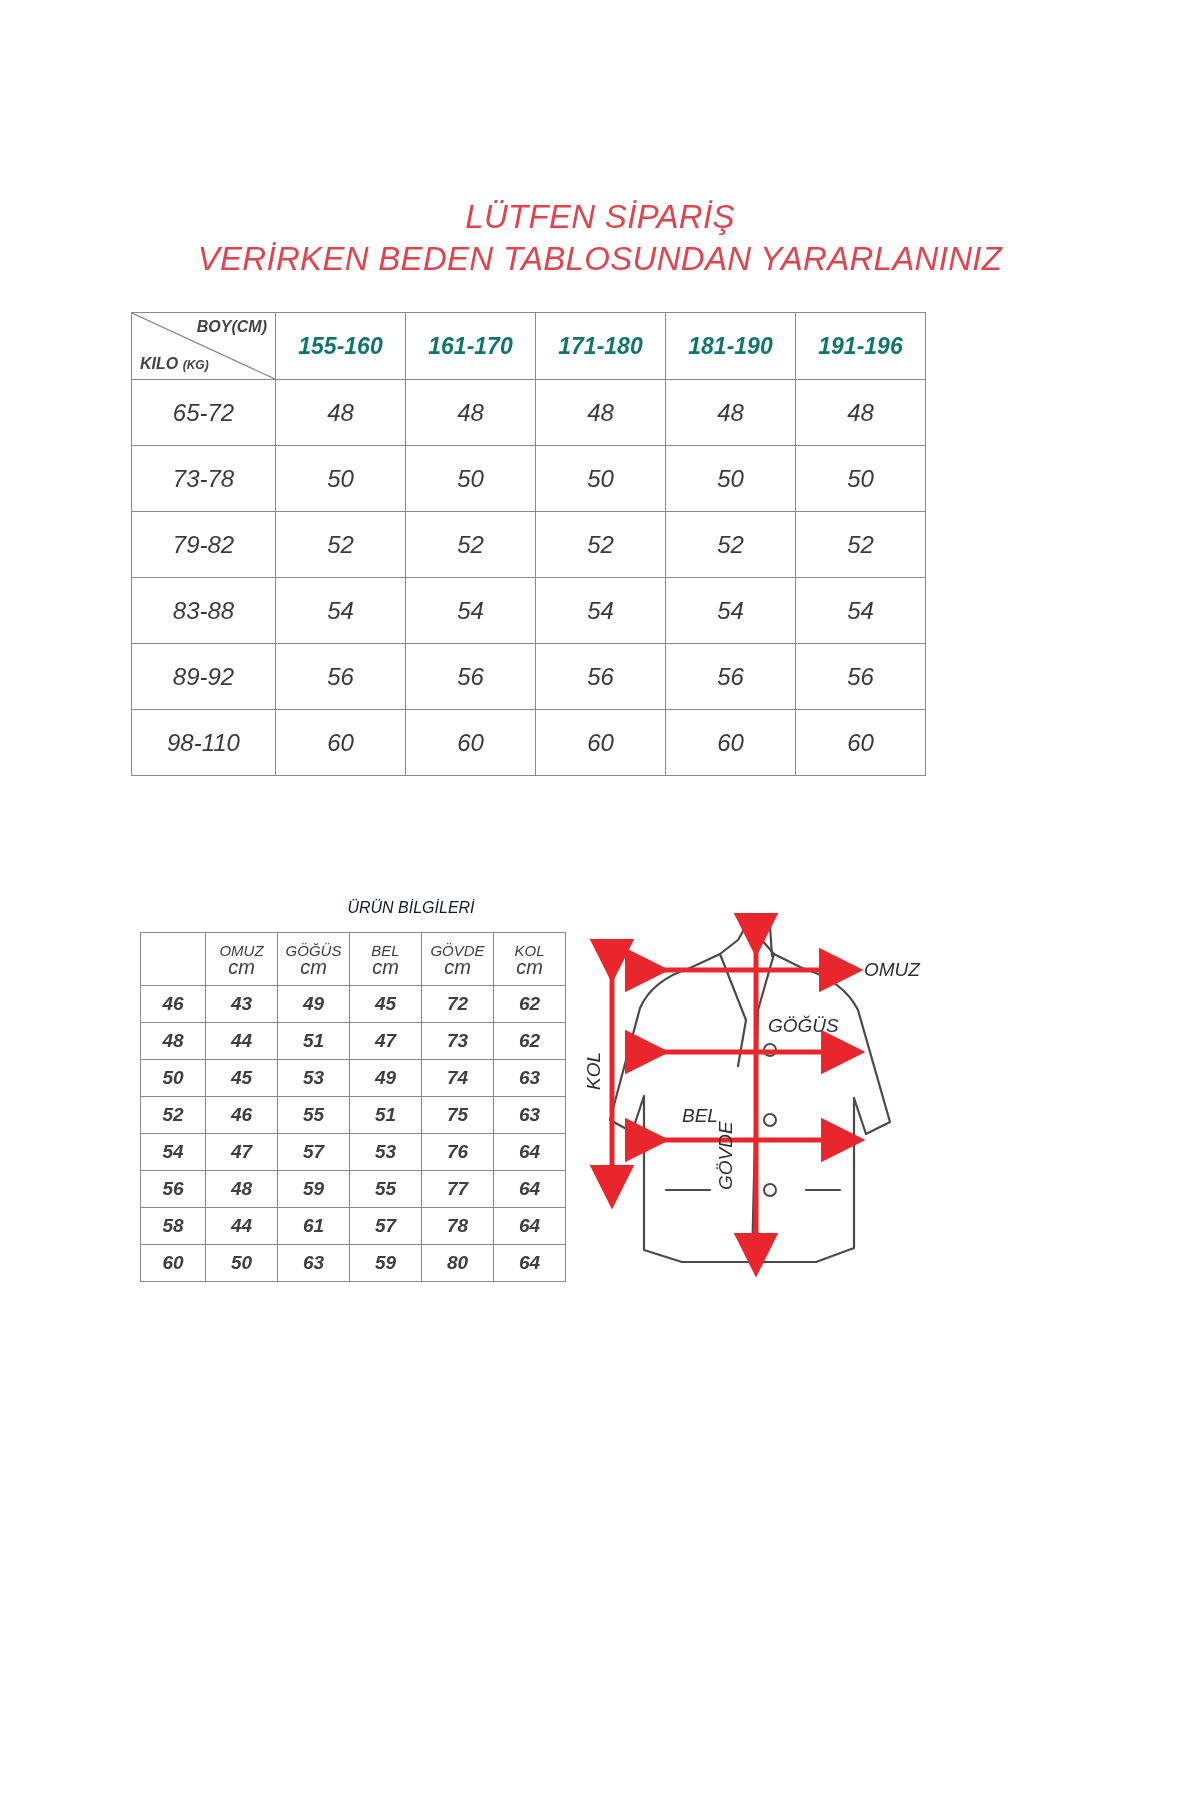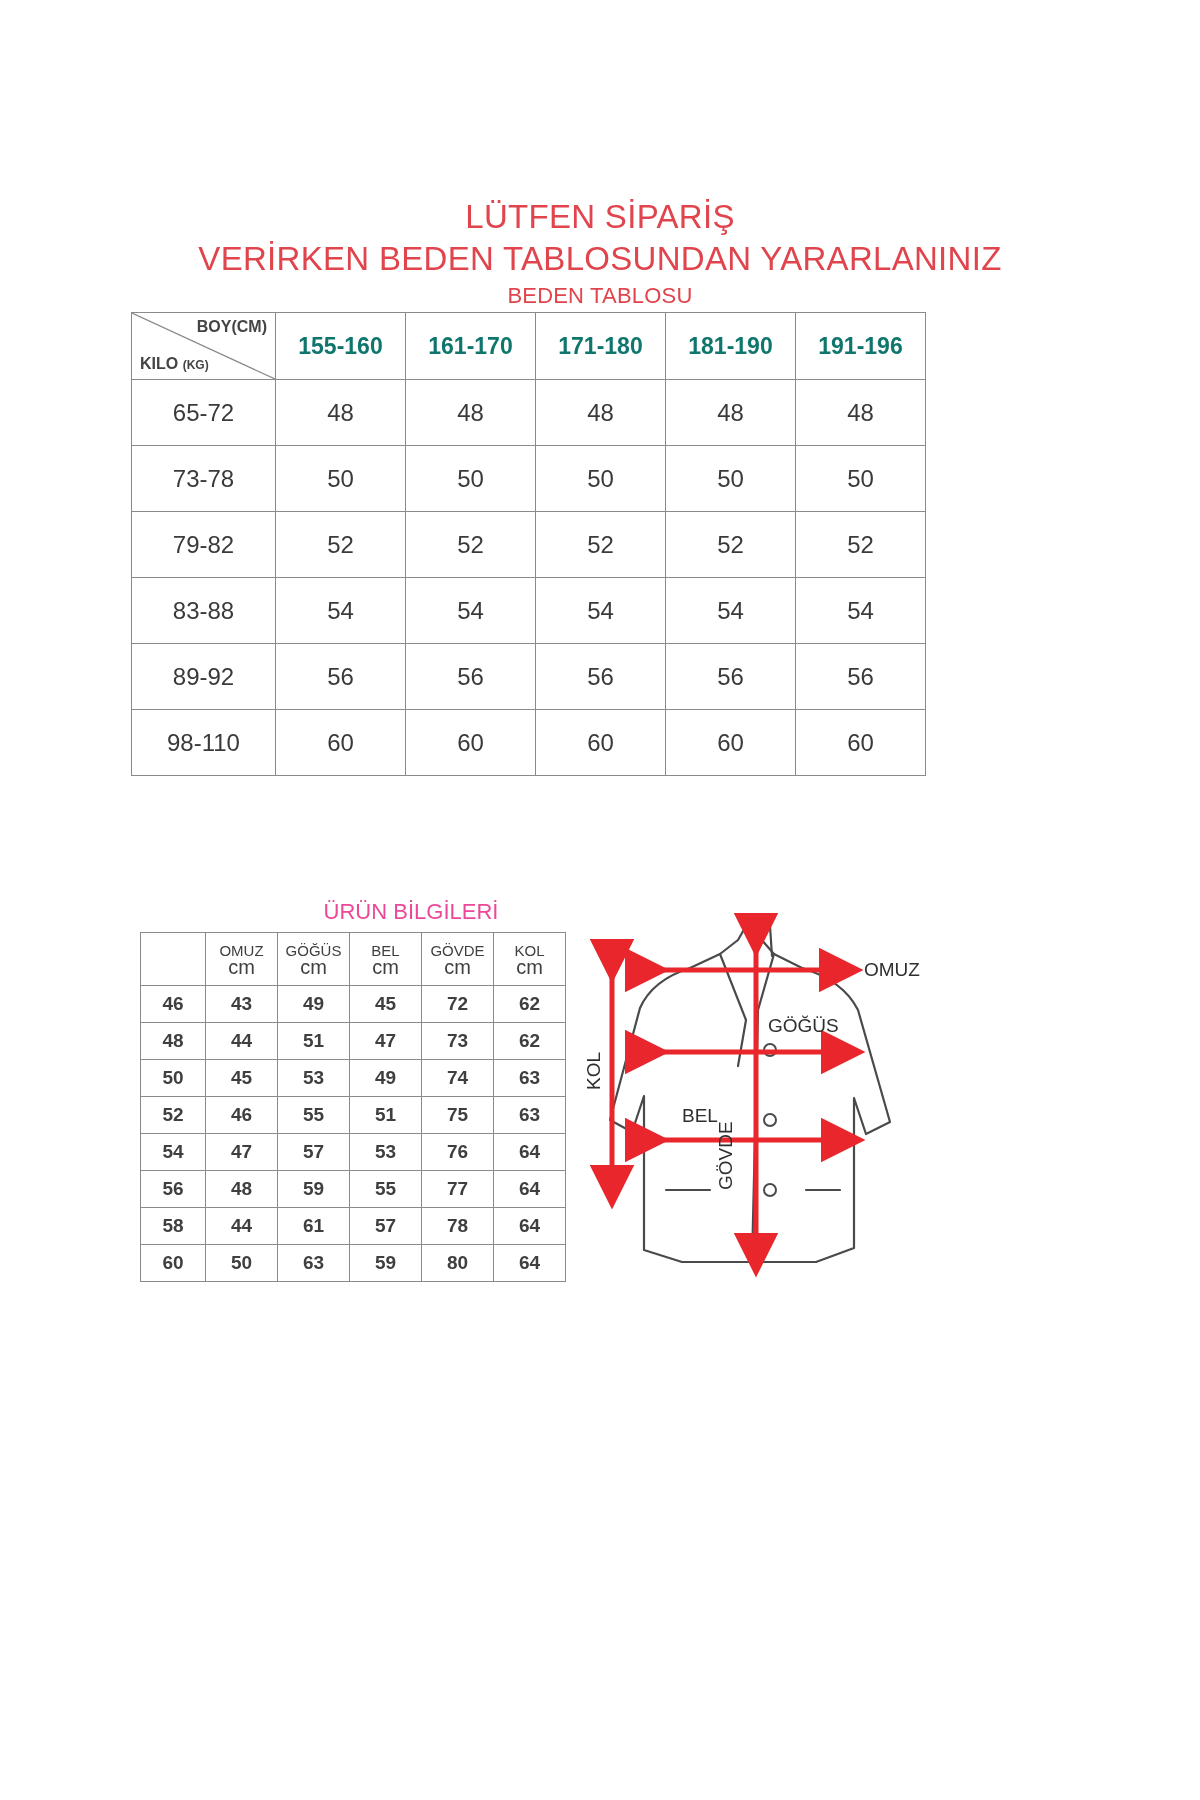--- a/index.html
+++ b/index.html
@@ -4,21 +4,21 @@
 <style>
   html,body{margin:0;padding:0;}
   body{
     width:1200px;height:1800px;
     background:#ffffff;
     font-family:"Liberation Sans", sans-serif;
     color:#3a3a3a;
     position:relative;
     overflow:hidden;
   }
-  .page{position:relative;width:1200px;height:1744px;}
+  .page{position:relative;width:1200px;height:1744px;font-style:italic;}
 
   
   .title-block{
     position:absolute;left:0;top:196px;width:1200px;text-align:center;
   }
   .title-l1{
     font-size:33px;font-weight:400;color:#e0444c;letter-spacing:.3px;
     line-height:42px;
   }
   .title-l2{
@@ -65,21 +65,21 @@
   .size-table td.wcell{
     font-size:24px;height:65px;color:#3a3a3a;
   }
   .size-table td.vcell{
     font-size:24px;height:65px;color:#3a3a3a;
   }
 
   
   .urun-title{
     position:absolute;left:131px;top:899px;width:560px;text-align:center;
-    font-size:22px;color:#ec4899;font-weight:400;
+    font-size:16px;color:#0f172a;font-weight:400;
   }
 
   .info-table{
     position:absolute;left:140px;top:932px;
     width:425px;
     border-collapse:collapse;
     table-layout:fixed;
   }
   .info-table td,.info-table th{
     border:1px solid #8a8a8a;
@@ -103,21 +103,20 @@
 </style>
 </head>
 <body>
 
 <div class="page">
 
   <div class="title-block">
     <div class="title-l1">LÜTFEN SİPARİŞ</div>
     <div class="title-l2">VERİRKEN BEDEN TABLOSUNDAN YARARLANINIZ</div>
   </div>
-  <div class="subtitle">BEDEN TABLOSU</div>
 
   <table class="size-table">
     <colgroup>
       <col style="width:144px">
       <col style="width:130px">
         <col style="width:130px">
         <col style="width:130px">
         <col style="width:130px">
         <col style="width:130px">
     </colgroup>

